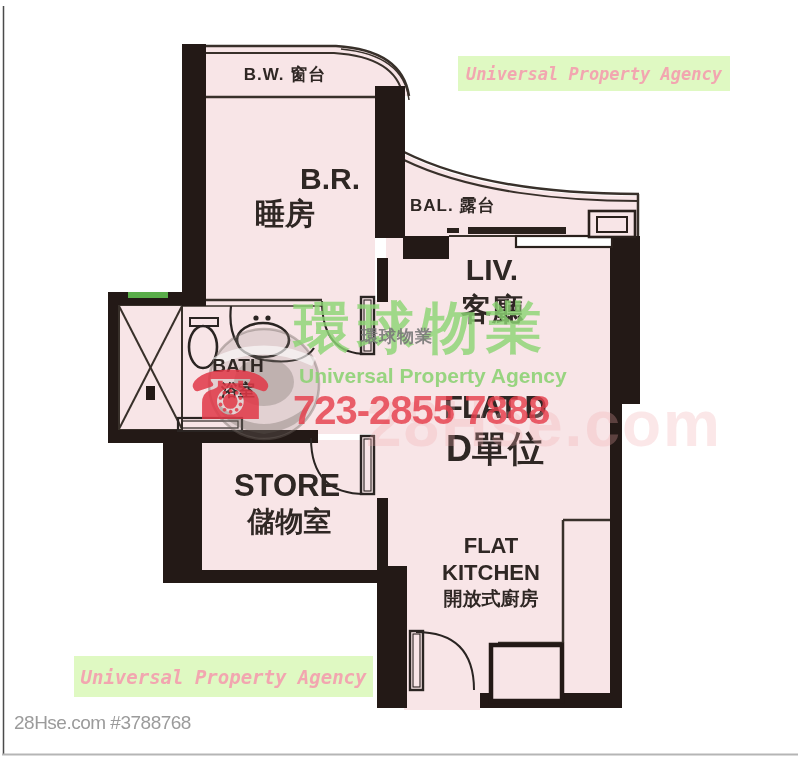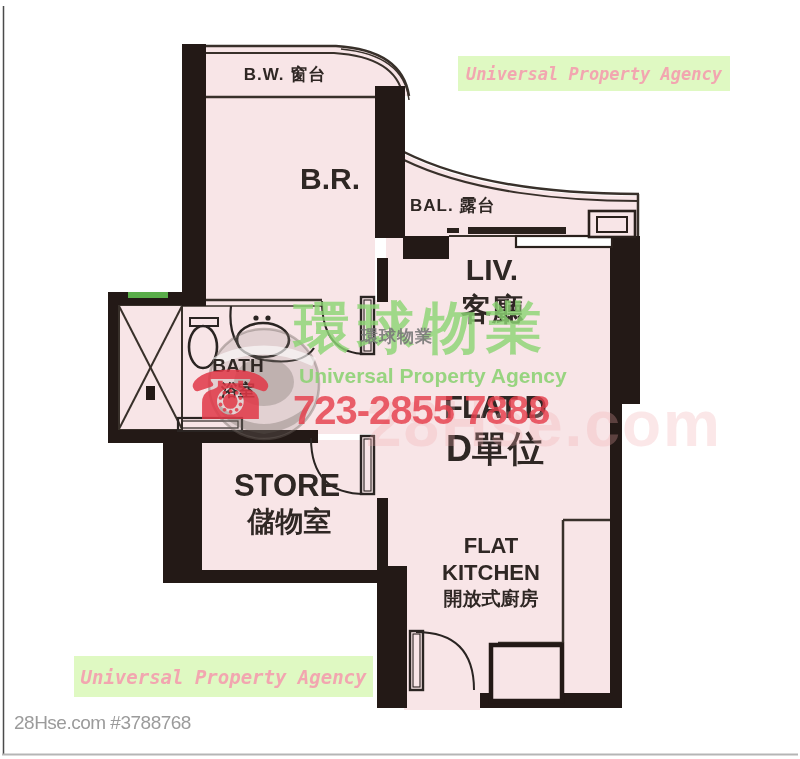--- a/index.html
+++ b/index.html
@@ -140,20 +140,21 @@
       <line x1="3.5" y1="6" x2="3.5" y2="754" stroke="#4a4a4a" stroke-width="1.5"></line>
       <line x1="2" y1="754.5" x2="798" y2="754.5" stroke="#b5b5b5" stroke-width="2"></line>
     </g>
   </svg>
 
   <div class="banner banner-top">Universal Property Agency</div>
   <div class="banner banner-bottom">Universal Property Agency</div>
 
   <div class="label" style="left:200px;top:66px;width:170px;font-size:17px;letter-spacing:1px;">B.W. 窗台</div>
   <div class="label" style="left:210px;top:164px;width:150px;font-size:30px;text-align:right;">B.R.</div>
+  <div class="label" style="left:210px;top:199px;width:150px;font-size:30px;">睡房</div>
   <div class="label" style="left:410px;top:197px;font-size:17px;letter-spacing:1px;">BAL. 露台</div>
   <div class="label" style="left:432px;top:255px;width:120px;font-size:30px;">LIV.</div>
   <div class="label" style="left:432px;top:294px;width:120px;font-size:31px;">客廳</div>
   <div class="label" style="left:198px;top:356px;width:80px;font-size:19px;">BATH</div>
   <div class="label" style="left:198px;top:382px;width:80px;font-size:17px;">浴室</div>
   <div class="label" style="left:212px;top:470px;width:150px;font-size:31px;">STORE</div>
   <div class="label" style="left:212px;top:508px;width:155px;font-size:28px;">儲物室</div>
   <div class="label" style="left:430px;top:392px;width:130px;font-size:31px;letter-spacing:-1px;">FLAT D</div>
   <div class="label" style="left:430px;top:431px;width:130px;font-size:36px;">D單位</div>
   <div class="label" style="left:431px;top:535px;width:120px;font-size:22px;">FLAT</div>

